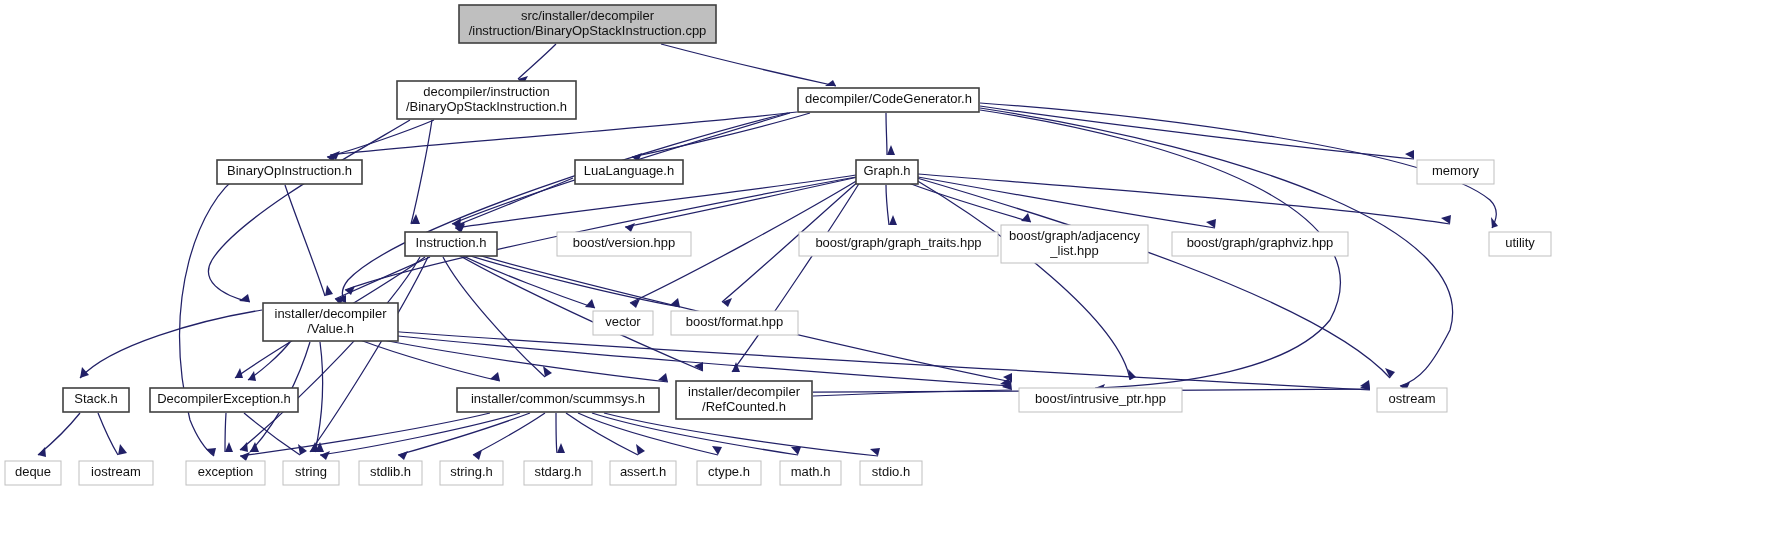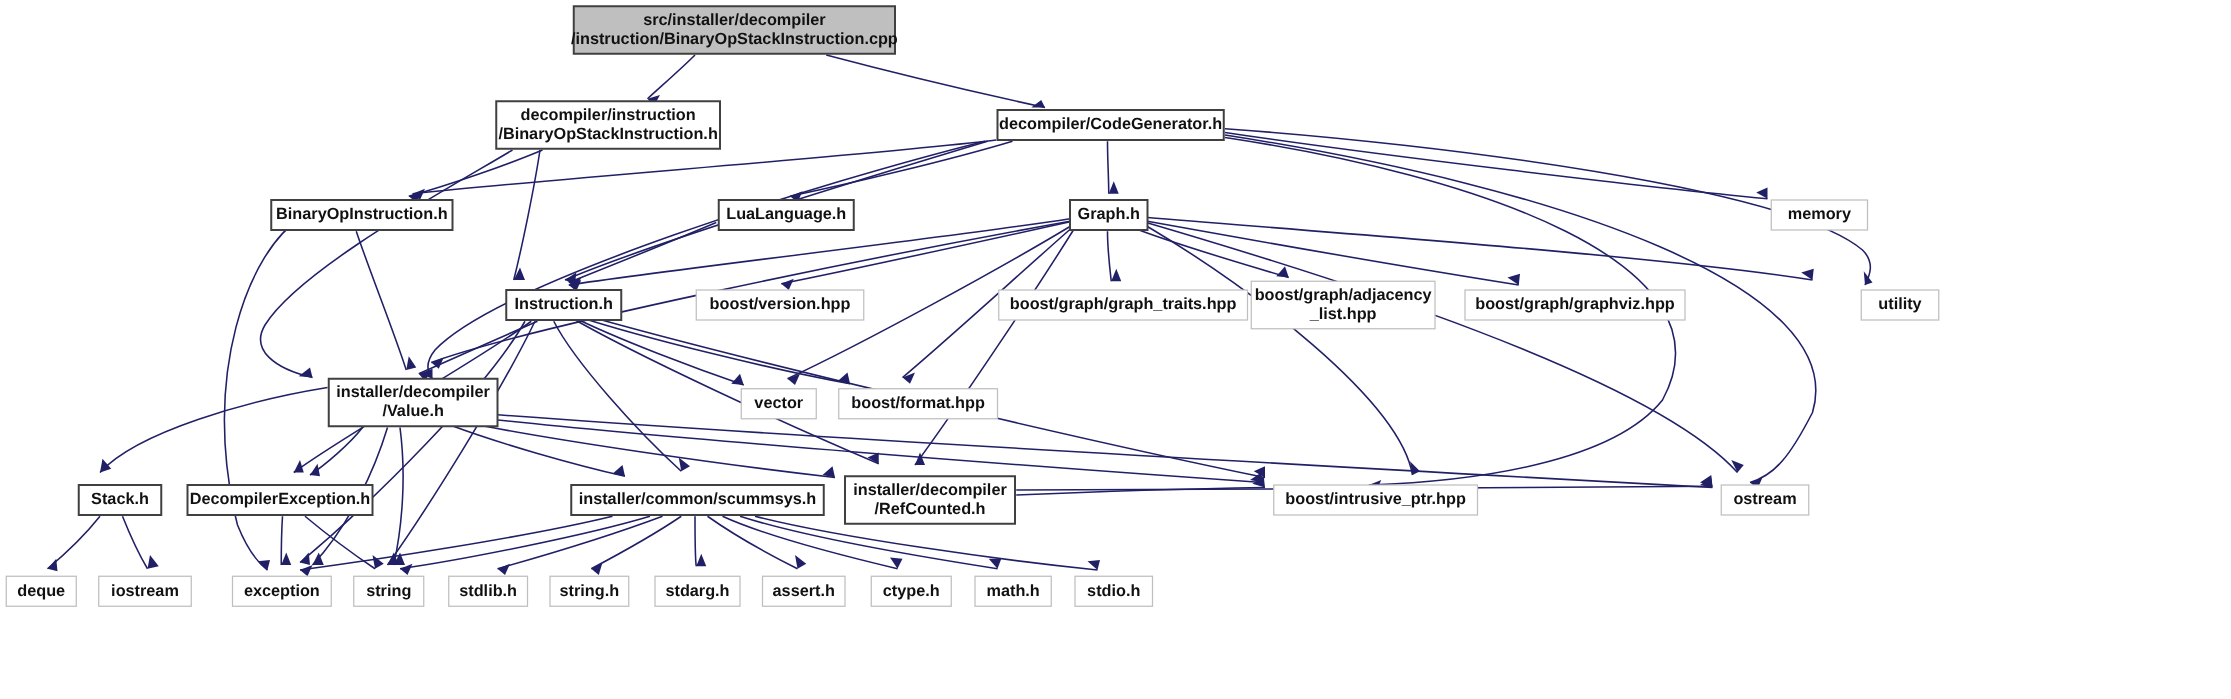--- a/index.html
+++ b/index.html
@@ -10,21 +10,20 @@
   body {
     font-family: "Liberation Sans", sans-serif;
     width: 1785px;
     height: 559px;
     overflow: hidden;
   }
   #graph-root {
     position: relative;
     width: 1785px;
     height: 559px;
-    font-weight: bold;
   }
   svg#dep-graph {
     position: absolute;
     left: 0;
     top: 0;
     width: 1785px;
     height: 559px;
     display: block;
   }
   .node-rect {

